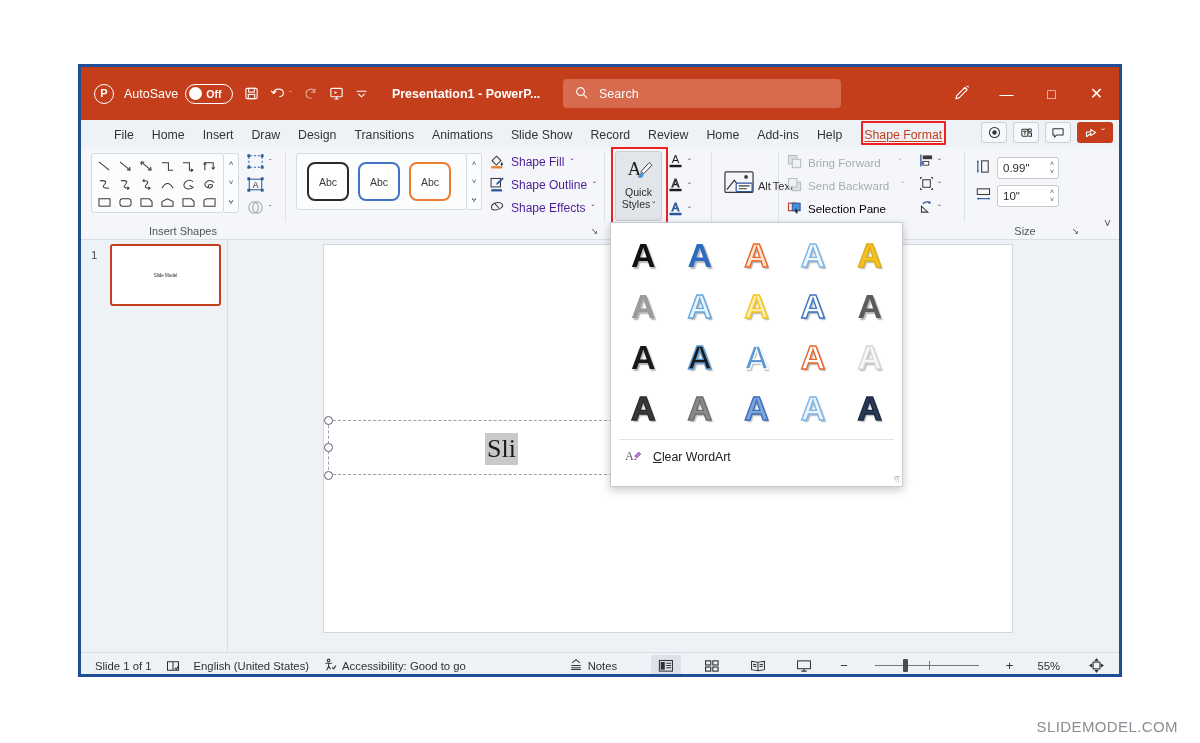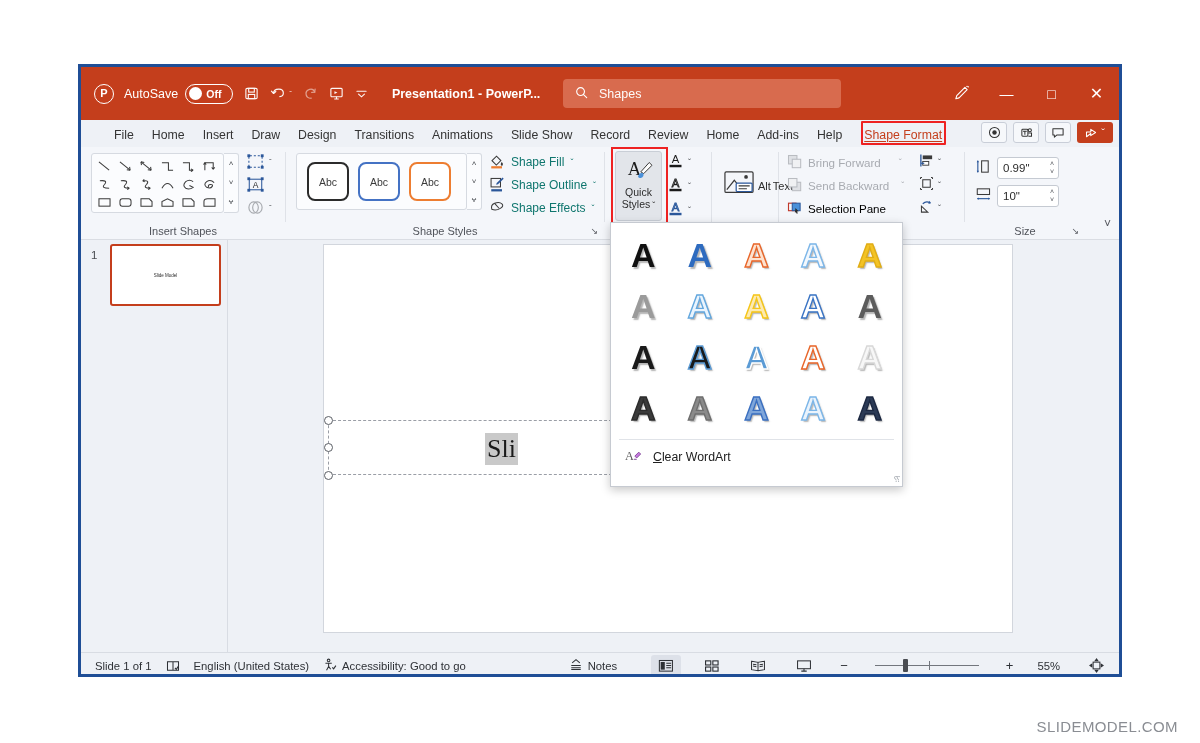--- a/index.html
+++ b/index.html
@@ -139,21 +139,21 @@
   .abc-black { border: 2.2px solid #2b2b2b; }
   .abc-blue  { border: 2.2px solid #4472c4; color:#3b3b3b;}
   .abc-orange{ border: 2.2px solid #ed7d31; color:#3b3b3b;}
   .sstyles-scroll {
     position:absolute; left: 181px; top: 6px; width: 15px; height: 57px;
     border:1px solid #d6dae1; border-left:none; background:#fbfcfe; border-radius:0 3px 3px 0;
     display:flex; flex-direction:column; align-items:center; justify-content: space-around;
     font-size:8px; color:#4a4d52;
   }
   .sf-list { position:absolute; left: 203px; top: 6px; display:flex; flex-direction:column; gap: 5px;}
-  .sf-item { display:flex; align-items:center; gap:6px; height: 18px; font-size: 12px; color:#0f766e; white-space: nowrap;}
+  .sf-item { display:flex; align-items:center; gap:6px; height: 18px; font-size: 12px; color:#4c1d95; white-space: nowrap;}
 
   
   .qs-btn {
     position:absolute; left: 10px; top: 4px; width: 47px; height: 70px;
     background: #e2e5ea; border:1px solid #c9ced6; border-radius: 3px;
     display:flex; flex-direction:column; align-items:center; padding-top: 4px;
   }
   .qs-label { font-size: 10.5px; color:#2c2c2c; line-height: 12px; text-align:center;}
   .wa-tools { position:absolute; left: 63px; top: 5px; display:flex; flex-direction:column; gap: 4px;}
   .wa-tool { display:flex; align-items:center; gap: 5px; height: 20px;}
@@ -314,21 +314,21 @@
       </div>
       <span class="doc-title">Presentation1  -  PowerP...</span>
 
       <div class="searchbox">
         <span class="sicon">
           <svg width="13" height="13" viewBox="0 0 14 14" fill="none" stroke="#fff" stroke-width="1.2">
             <circle cx="6" cy="6" r="4.2"></circle>
               <path d="M9.2 9.2 L12.6 12.6" stroke-linecap="round"></path>
           </svg>
         </span>
-        <span class="stext">Shapes</span>
+        <span class="stext">Search</span>
       </div>
 
       <div class="win-controls">
         <div class="win-btn">
           <svg width="17" height="17" viewBox="0 0 18 18" fill="none" stroke="#fff" stroke-width="1.2" stroke-linejoin="round">
             <path d="M12.6 2.6 L15 5 L6.4 13.6 L3 14.6 L4 11.2 Z"></path>
             <path d="M15.6 1.6 L16.6 2.4 M14.6 0.9 L14.9 2.1"></path>
           </svg>
         </div>
         <div class="win-btn">—</div>
@@ -567,21 +567,20 @@
             <span>
               <svg width="16" height="16" viewBox="0 0 17 17" fill="none" stroke="#3a3a3a" stroke-width="1.1">
                 <path d="M3 11 Q1.6 6.4 6 4.6 Q11 2.6 14 5.4 Q15.8 7.6 12 10 Q7.6 12.8 3 11 Z"></path>
                 <path d="M6 4.6 L10.6 9.8"></path>
               </svg>
             </span>
             <span>Shape Effects</span>
             <span style="font-size:9px">ˇ</span>
           </div>
         </div>
-        <div class="grp-label">Shape Styles</div>
         <div class="dlg-launch">↘</div>
       </div>
 
       <div class="grp-sep"></div>
 
       <div class="grp" style="width:106px">
         <div class="qs-btn">
           <span>
             <svg width="30" height="26" viewBox="0 0 32 28" fill="none">
               <text x="4" y="20" font-size="20" fill="#1a1a1a" font-family="Liberation Serif" stroke="none">A</text>

